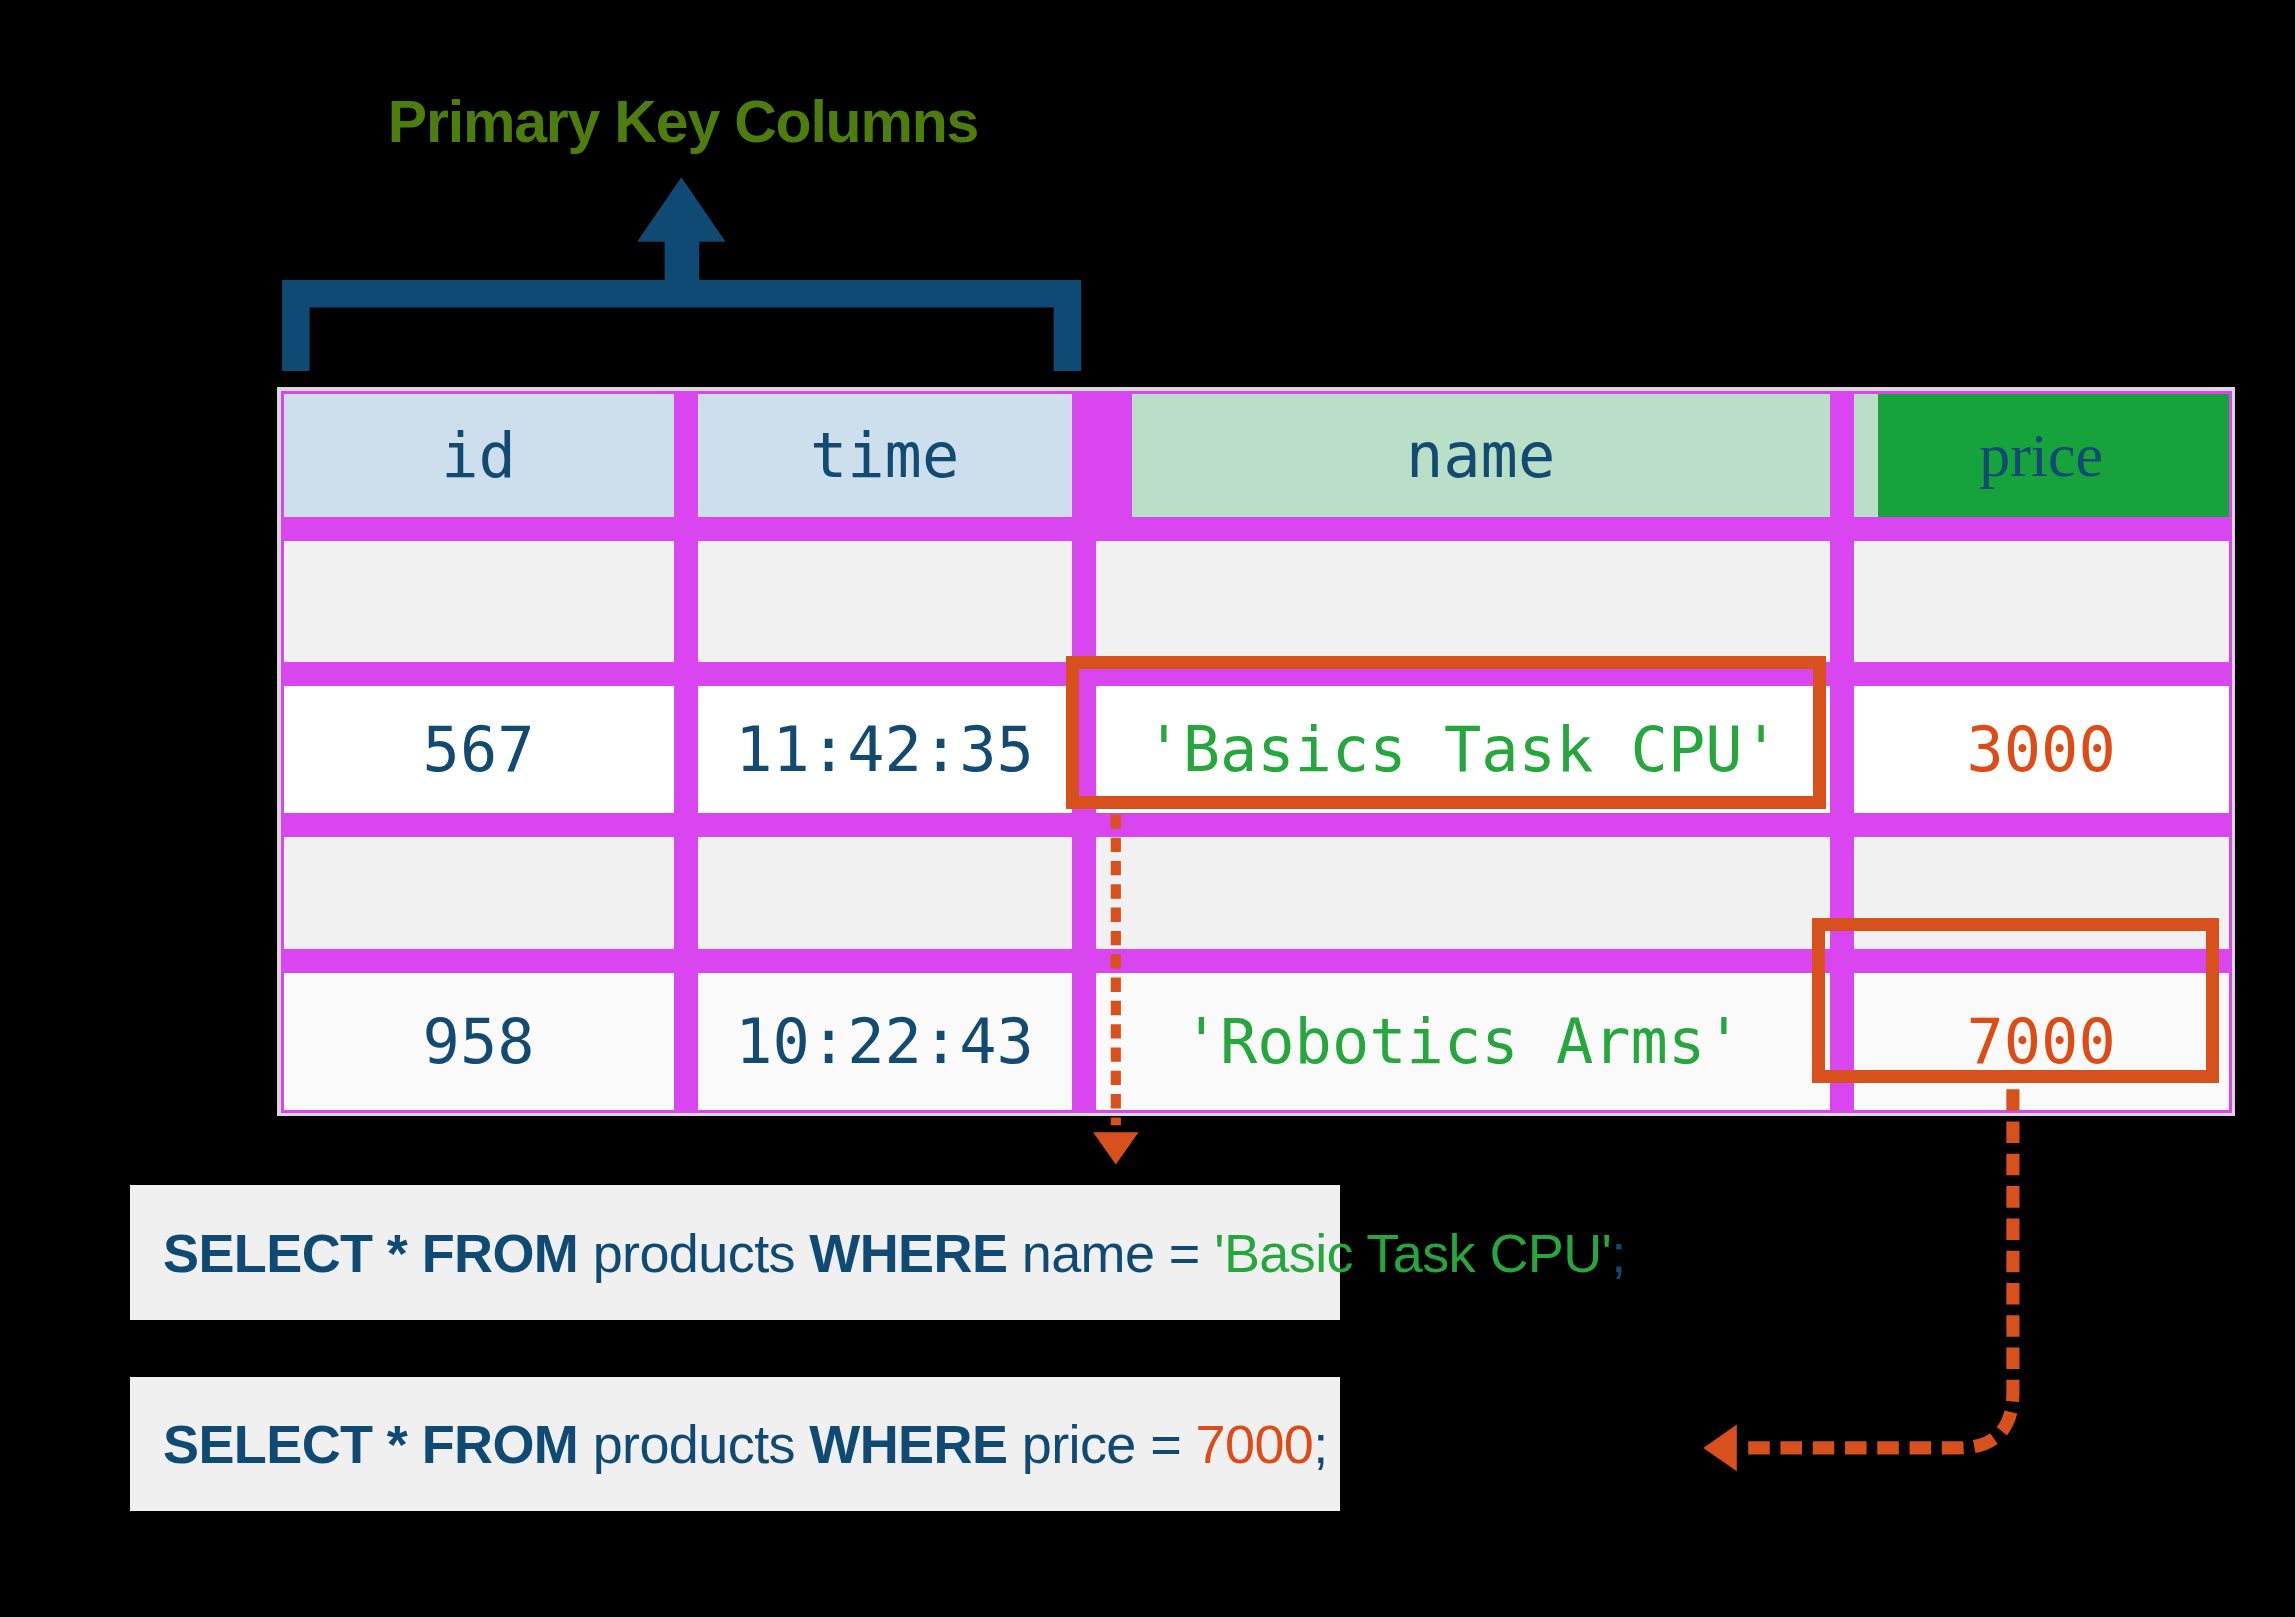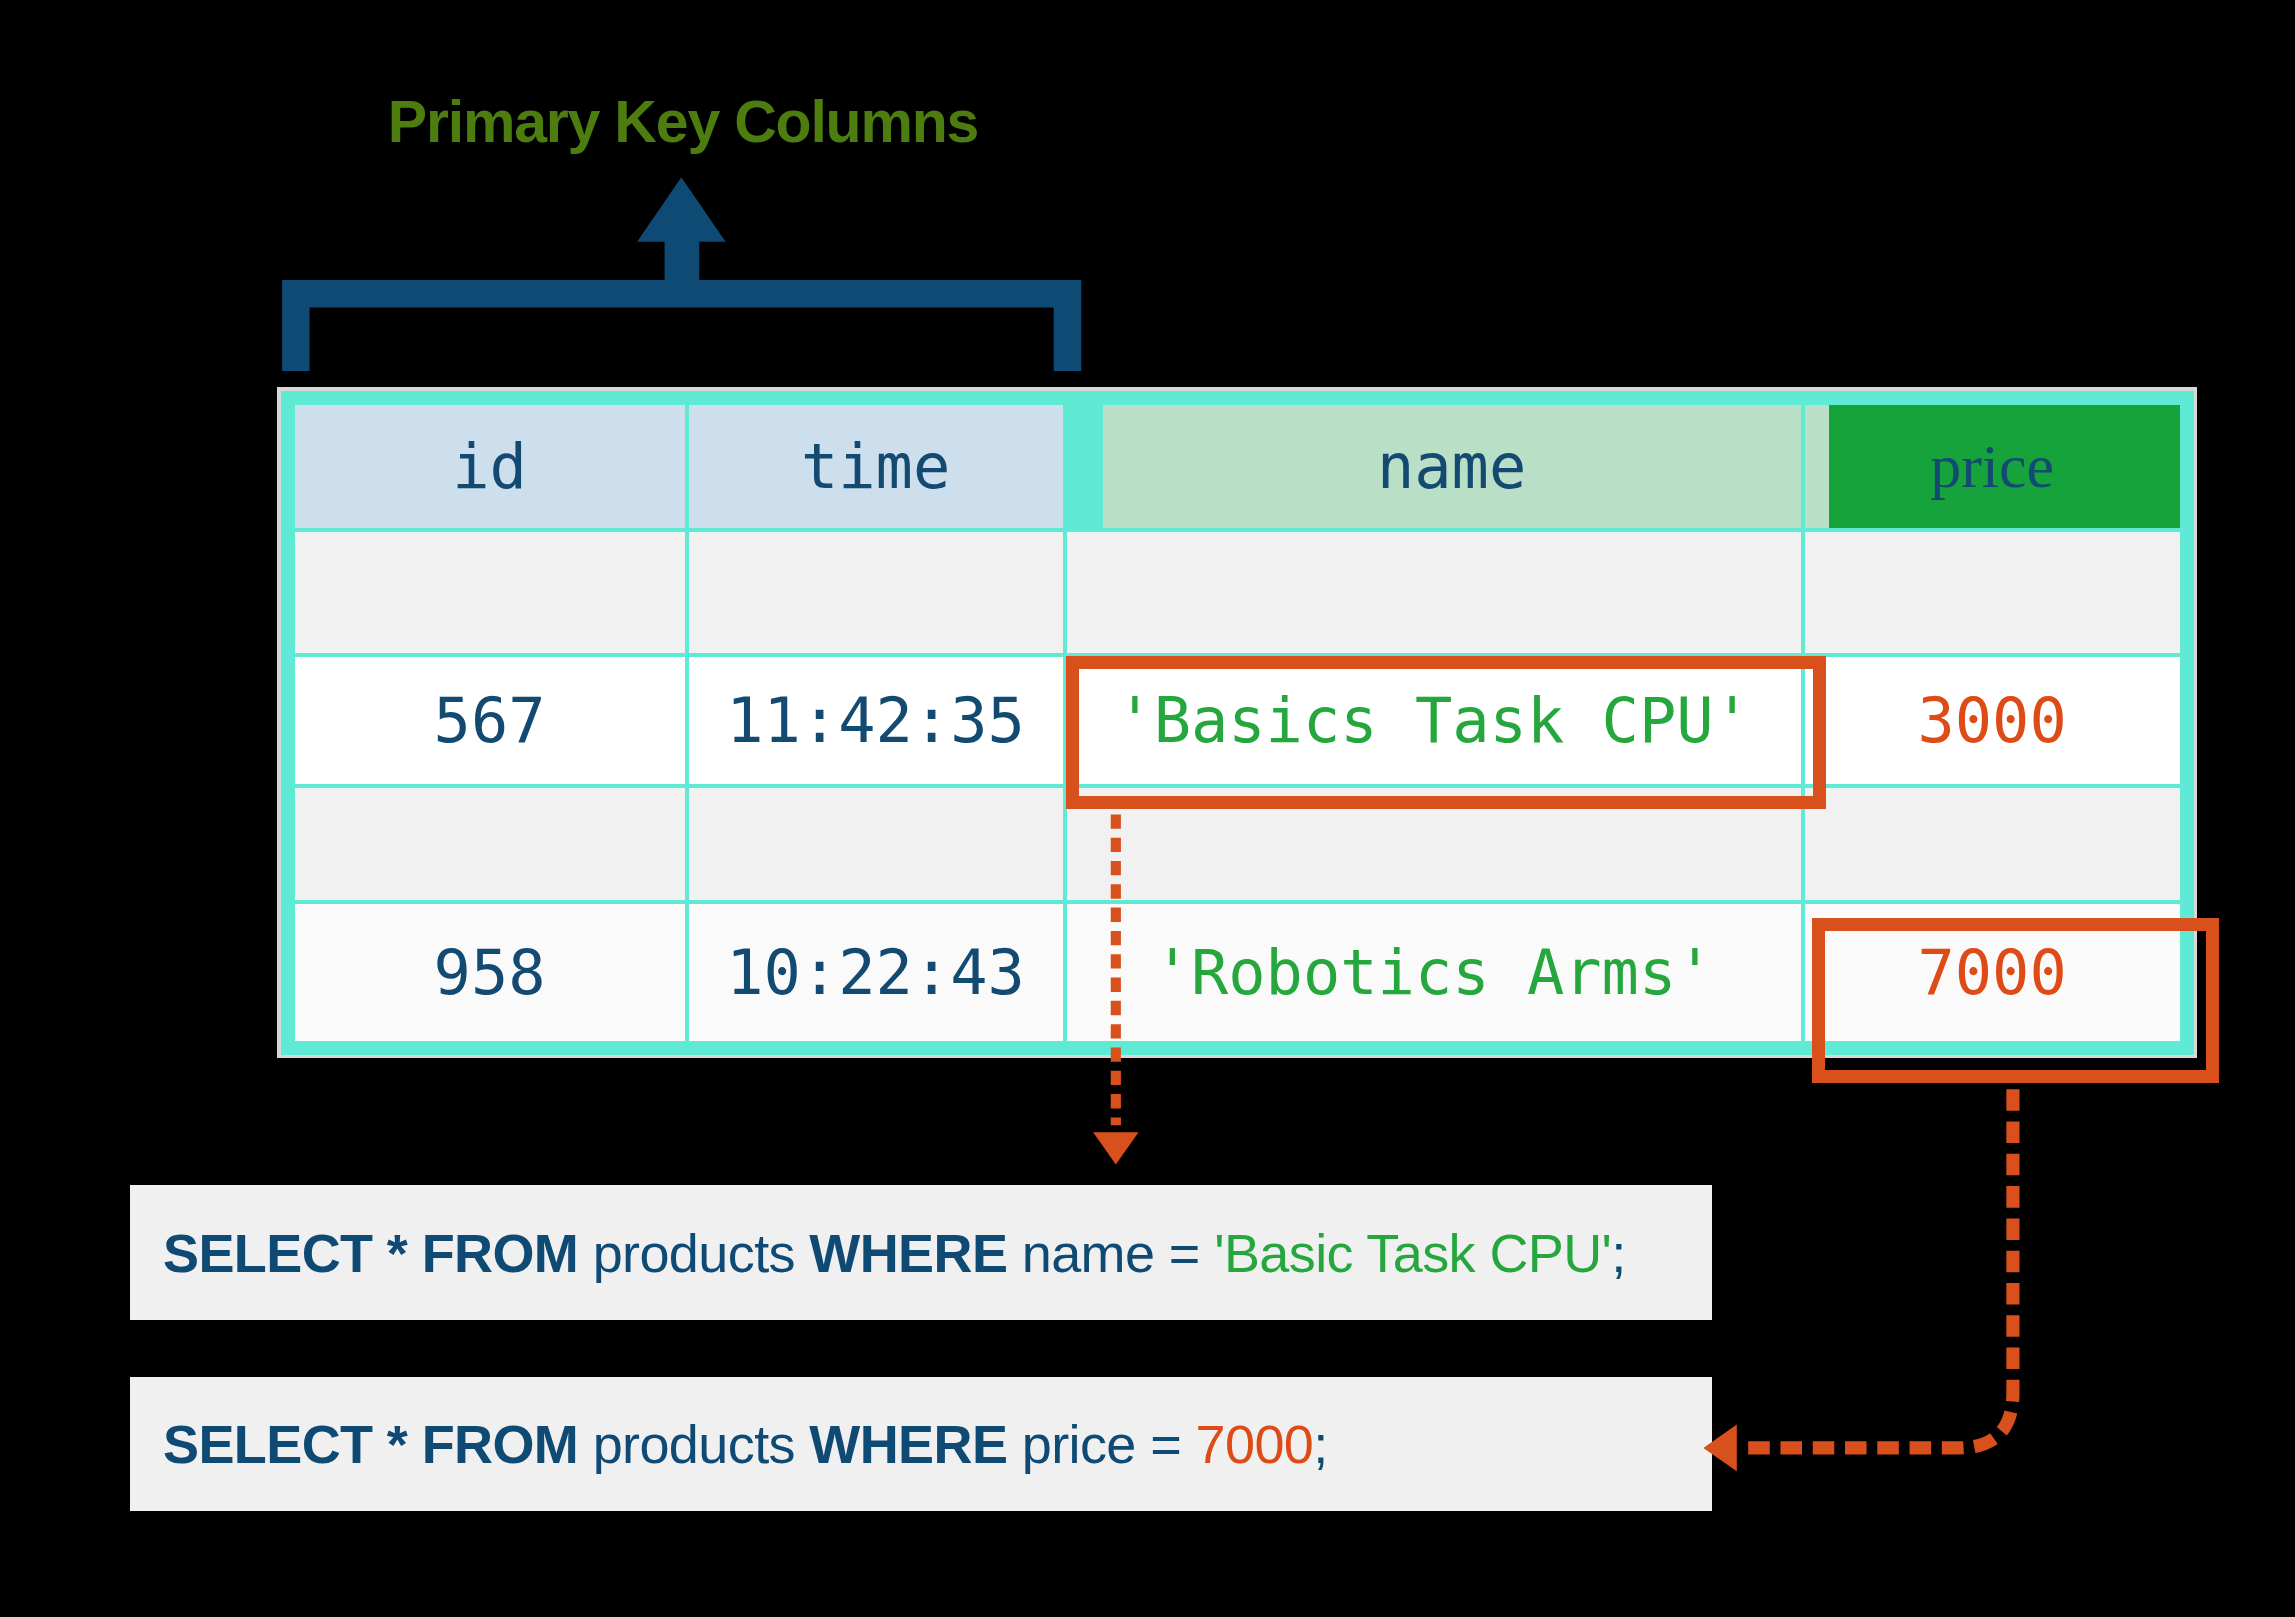--- a/index.html
+++ b/index.html
@@ -27,26 +27,26 @@
   }
 
   
   #table-outer{
     left:277px;top:387px;
     background:#d8d8d8;
     padding:3.6px;
     z-index:1;
   }
   #table-inner{
-    background:#5eead4;
-    padding:14px;
+    background:#d946ef;
+    padding:3px;
     display:grid;
     grid-template-columns:390px 374px 734px 375px;
     grid-template-rows:123px 121px 127px 112px 137px;
-    gap:4px;
+    gap:24px;
   }
   .cell{
     display:flex;align-items:center;justify-content:center;
     font-family:"DejaVu Sans Mono", monospace;
     font-size:62px;
     color:#134a72;
     white-space:nowrap;
   }
   .hdr-blue{background:#cddeed;}
   .hdr-lgreen{background:#b9dfc6;margin-left:36px;}
@@ -61,21 +61,21 @@
   .hl{
     border:13px solid #d8511d;
     background:transparent;
     z-index:4;
   }
   #hl-name{left:1066px;top:656px;width:734px;height:127px;}
   #hl-price{left:1812px;top:918px;width:381px;height:139px;}
 
   
   .sqlbox{
-    left:130px;width:1582px;height:135px;
+    left:130px;width:1210px;height:135px;
     background:#f0f0f1;
     display:flex;align-items:center;
     padding-left:33px;box-sizing:border-box;
     font-size:54px;letter-spacing:-0.6px;
     color:#0f4a74;
     white-space:nowrap;
     z-index:1;
   }
   #sql1{top:1185px;}
   #sql2{top:1377px;height:134px;}

